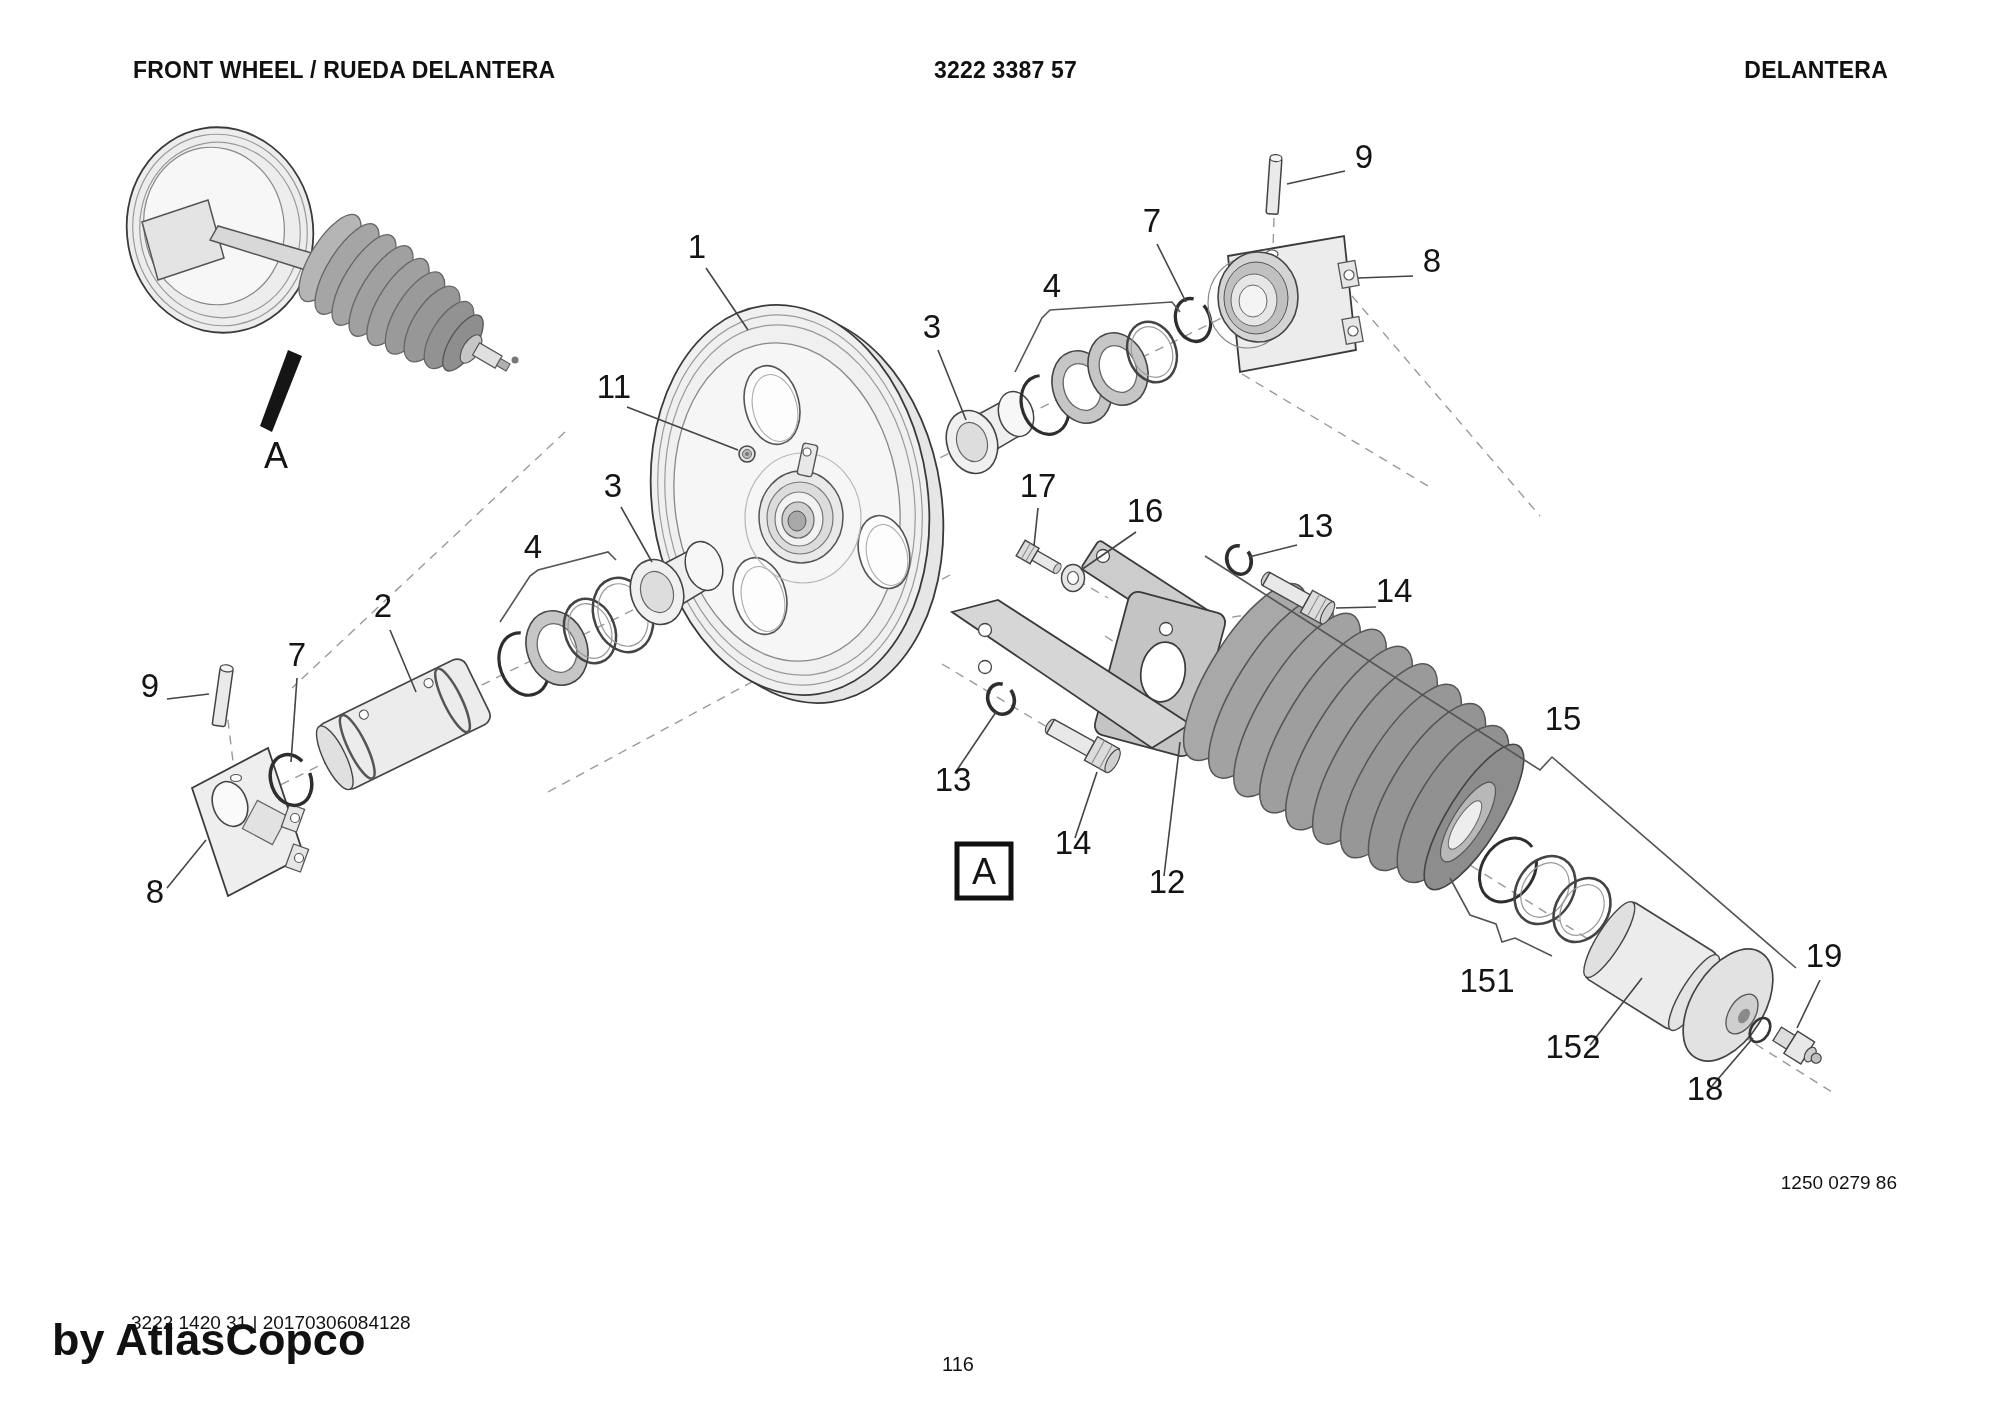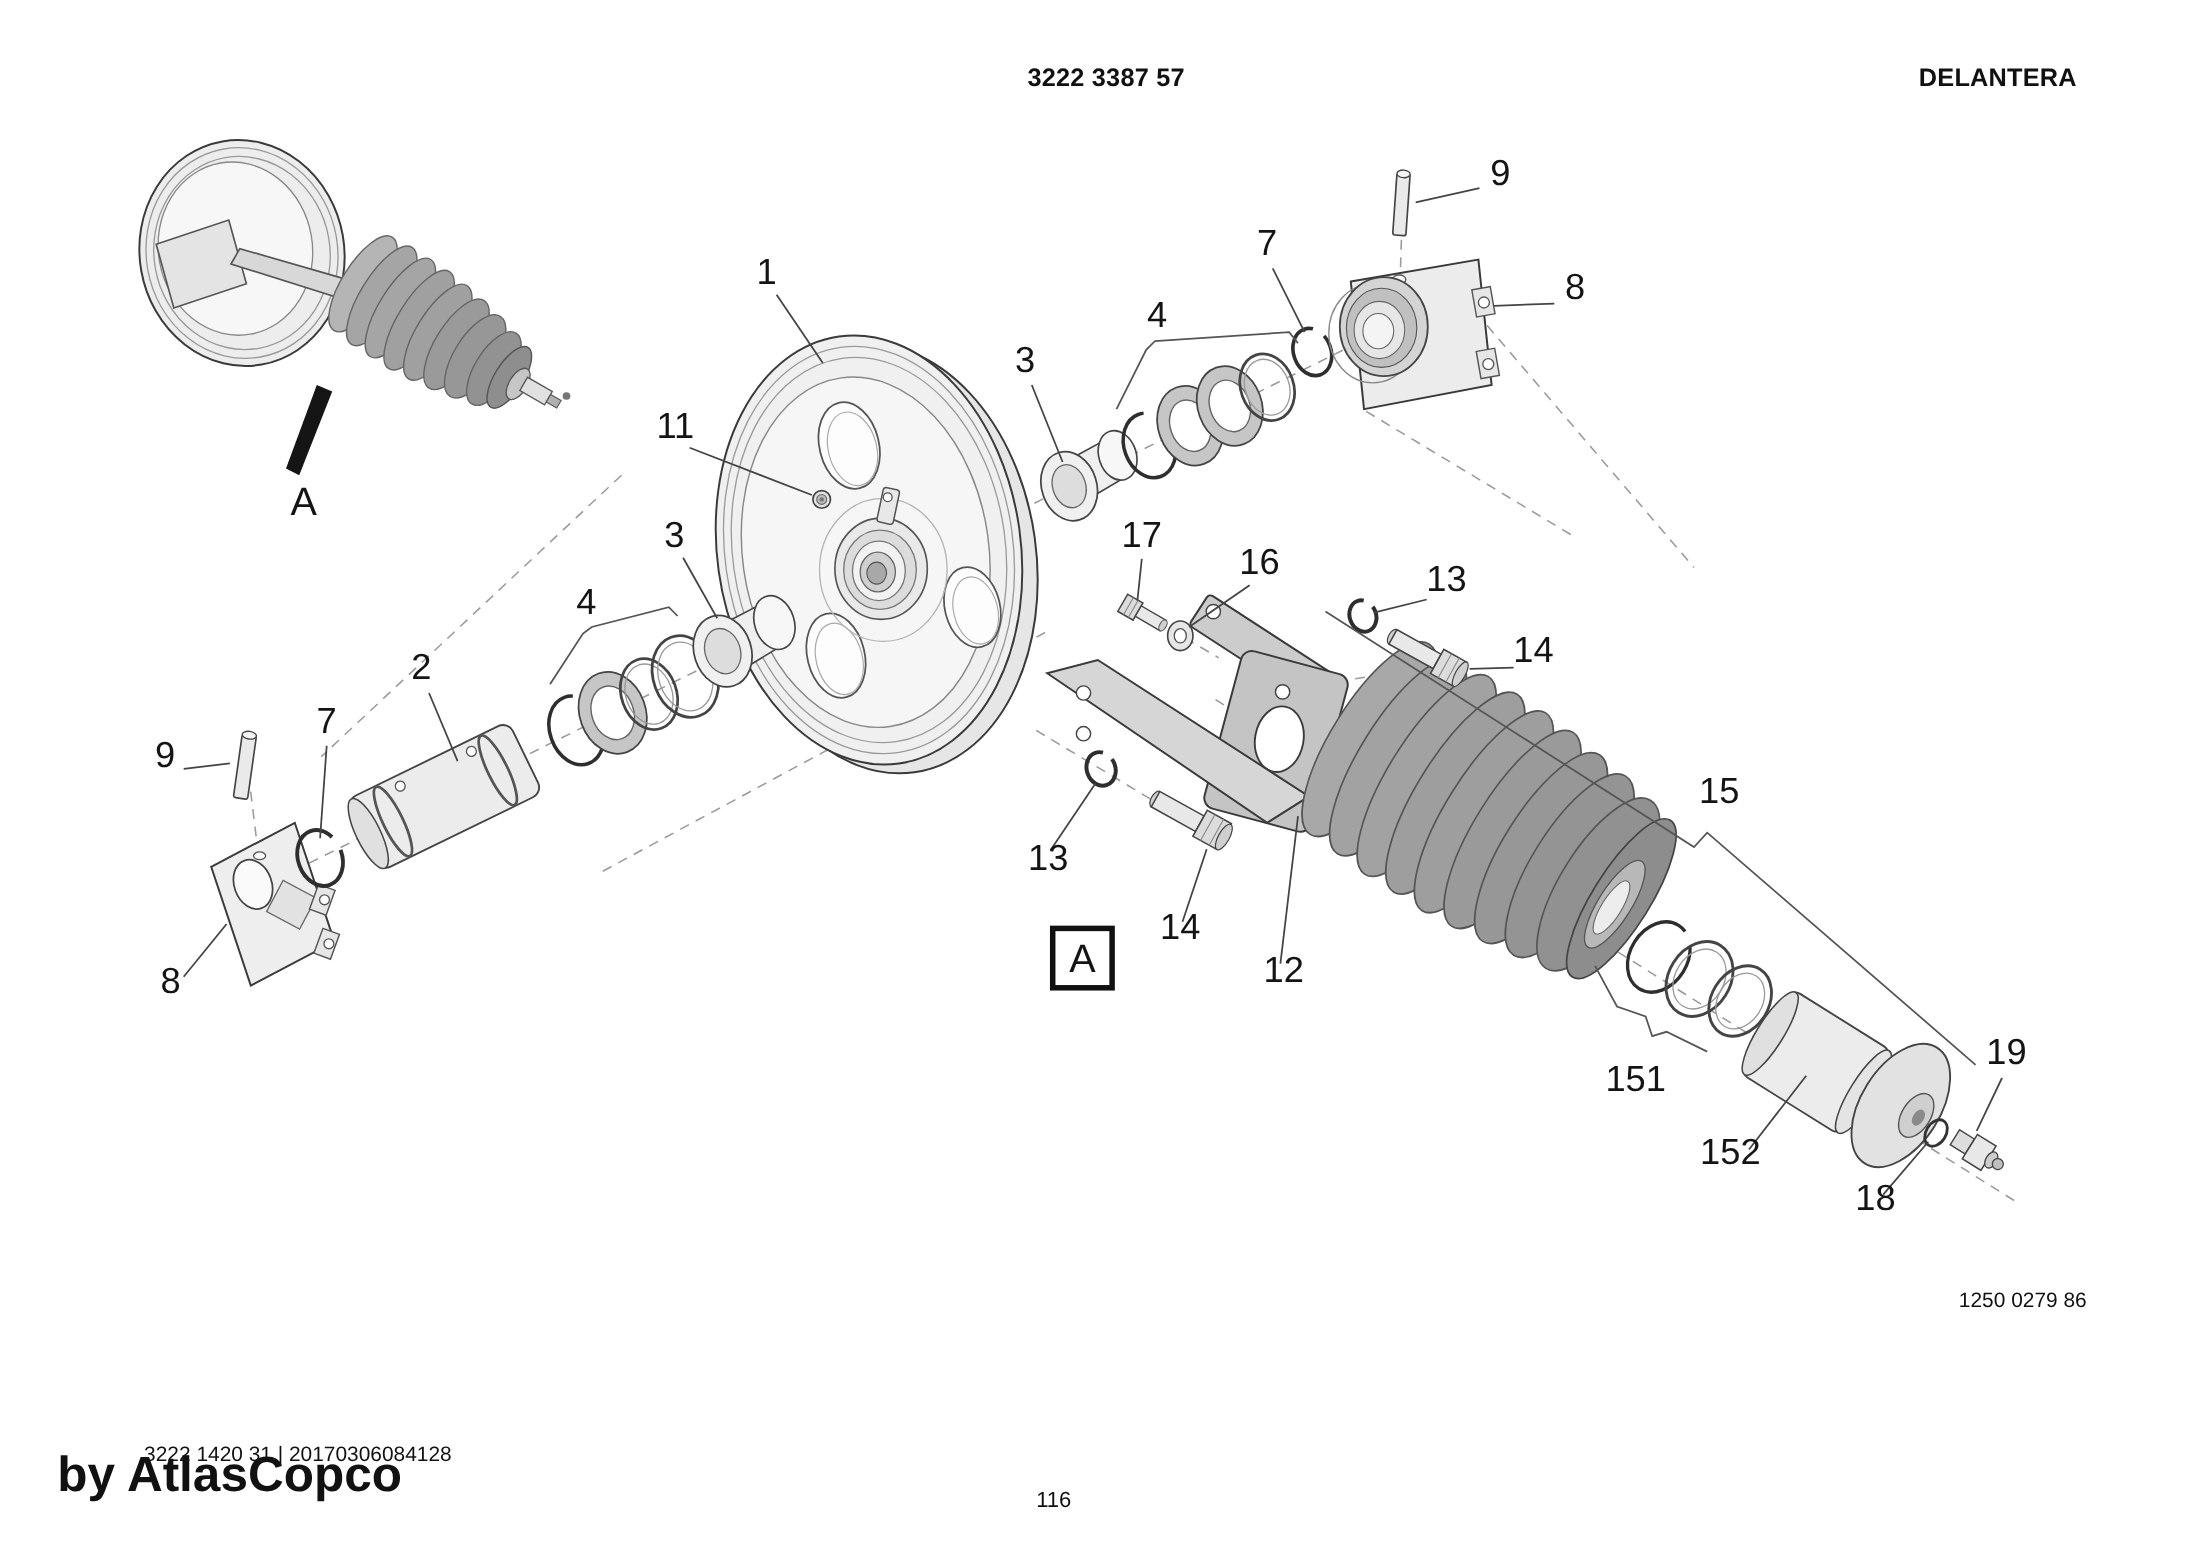--- a/index.html
+++ b/index.html
@@ -20,20 +20,21 @@
   .co{font-family:"Liberation Sans",sans-serif;font-size:33px;fill:#141414;text-anchor:middle;}
   .outl{stroke:#3a3a3a;stroke-width:1.8;}
   .abox{fill:none;stroke:#111;stroke-width:5px;}
   .aletter{font-family:"Liberation Sans",sans-serif;font-size:36px;fill:#141414;text-anchor:middle;}
 </style>
 </head>
 <body>
 
 <div id="page">
 
+  <div class="hdr" id="hdr-title">FRONT WHEEL / RUEDA DELANTERA</div>
   <div class="hdr" id="hdr-part">3222 3387 57</div>
   <div class="hdr" id="hdr-status">DELANTERA</div>
 
   <svg width="2000" height="1414" viewBox="0 0 2000 1414">
 
     <g>
       <line class="dash" x1="238" y1="806" x2="1282" y2="288"></line>
       <line class="dash" x1="1105" y1="636" x2="1832" y2="1092"></line>
       <line class="dash" x1="222" y1="672" x2="236" y2="786"></line>
       <line class="dash" x1="1274" y1="218" x2="1272" y2="280"></line>

